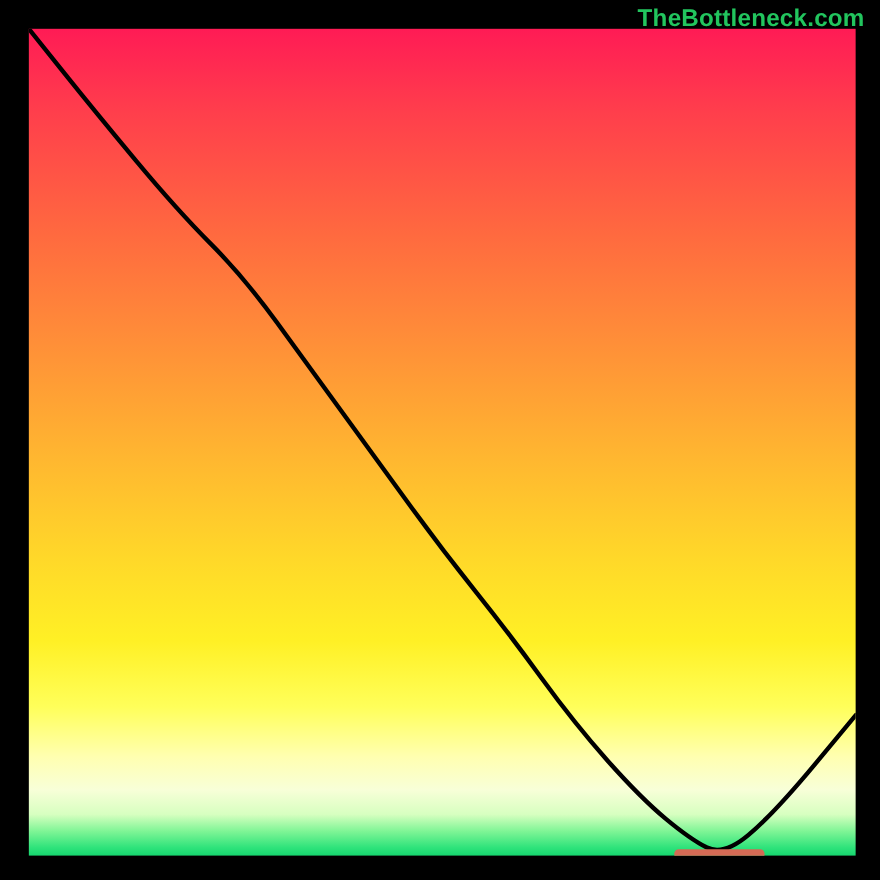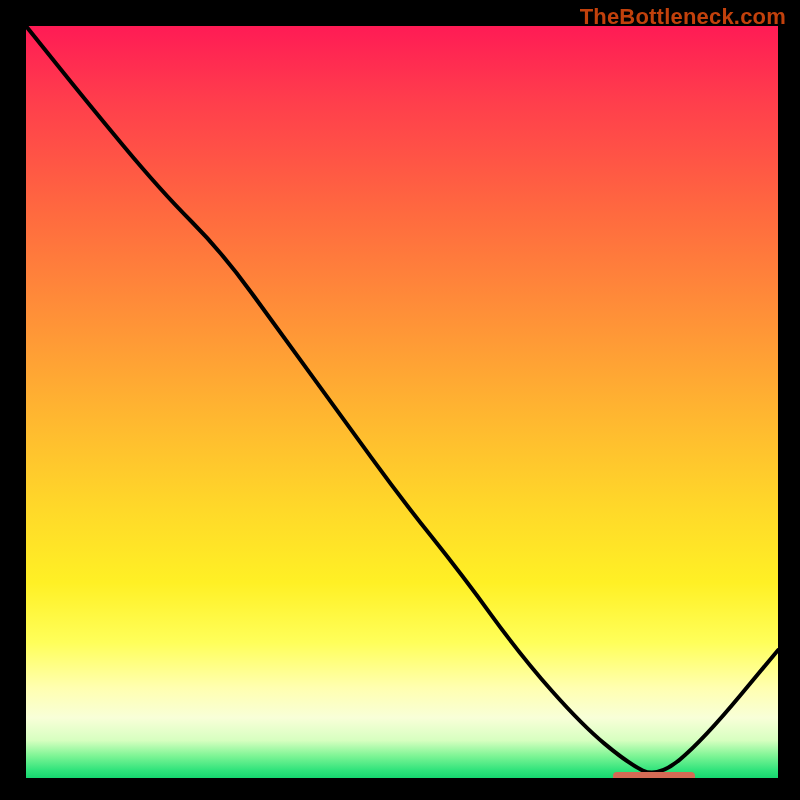--- a/index.html
+++ b/index.html
@@ -12,21 +12,21 @@
   }
   .wrap {
     position: relative;
     width: 800px;
     height: 800px;
   }
   .watermark {
     position: absolute;
     top: 4px;
     right: 14px;
-    color: #c2410c;
+    color: #22c55e;
     font-size: 22px;
     font-weight: 600;
     letter-spacing: 0.2px;
     z-index: 10;
   }
   .plot-frame {
     position: absolute;
     left: 26px;
     top: 26px;
     width: 752px;

